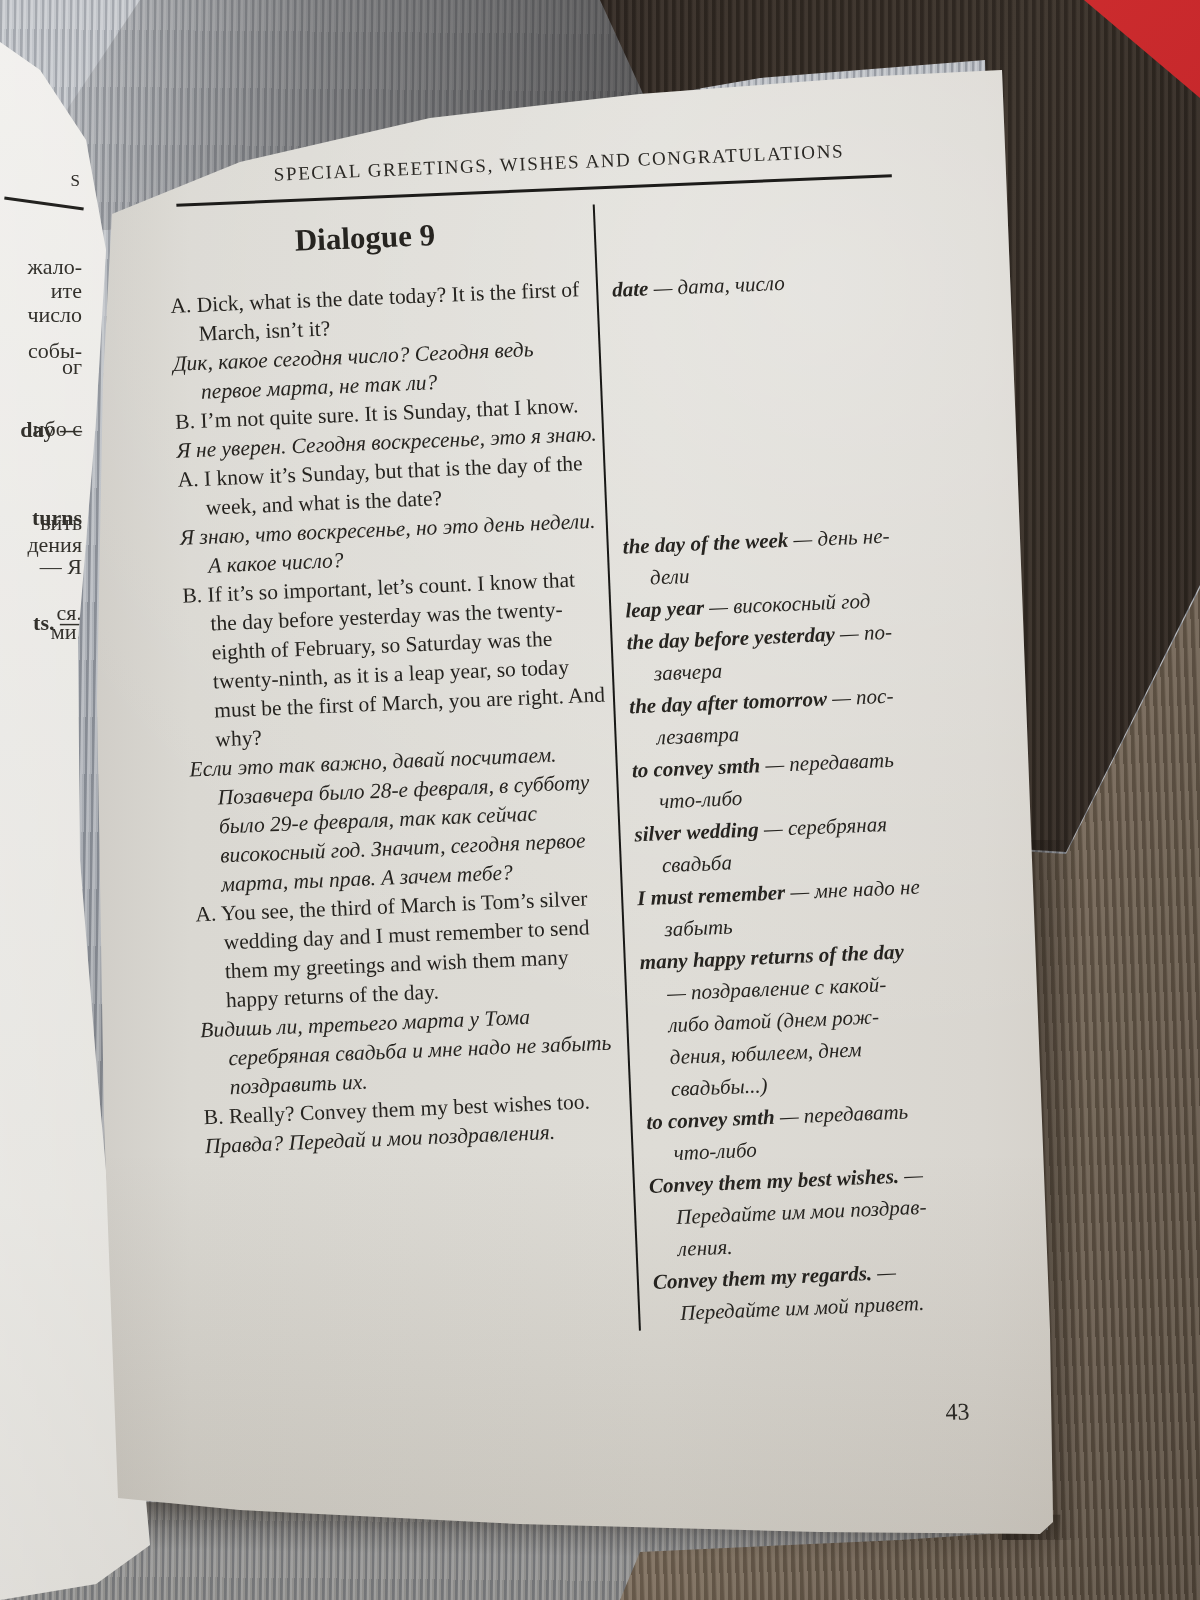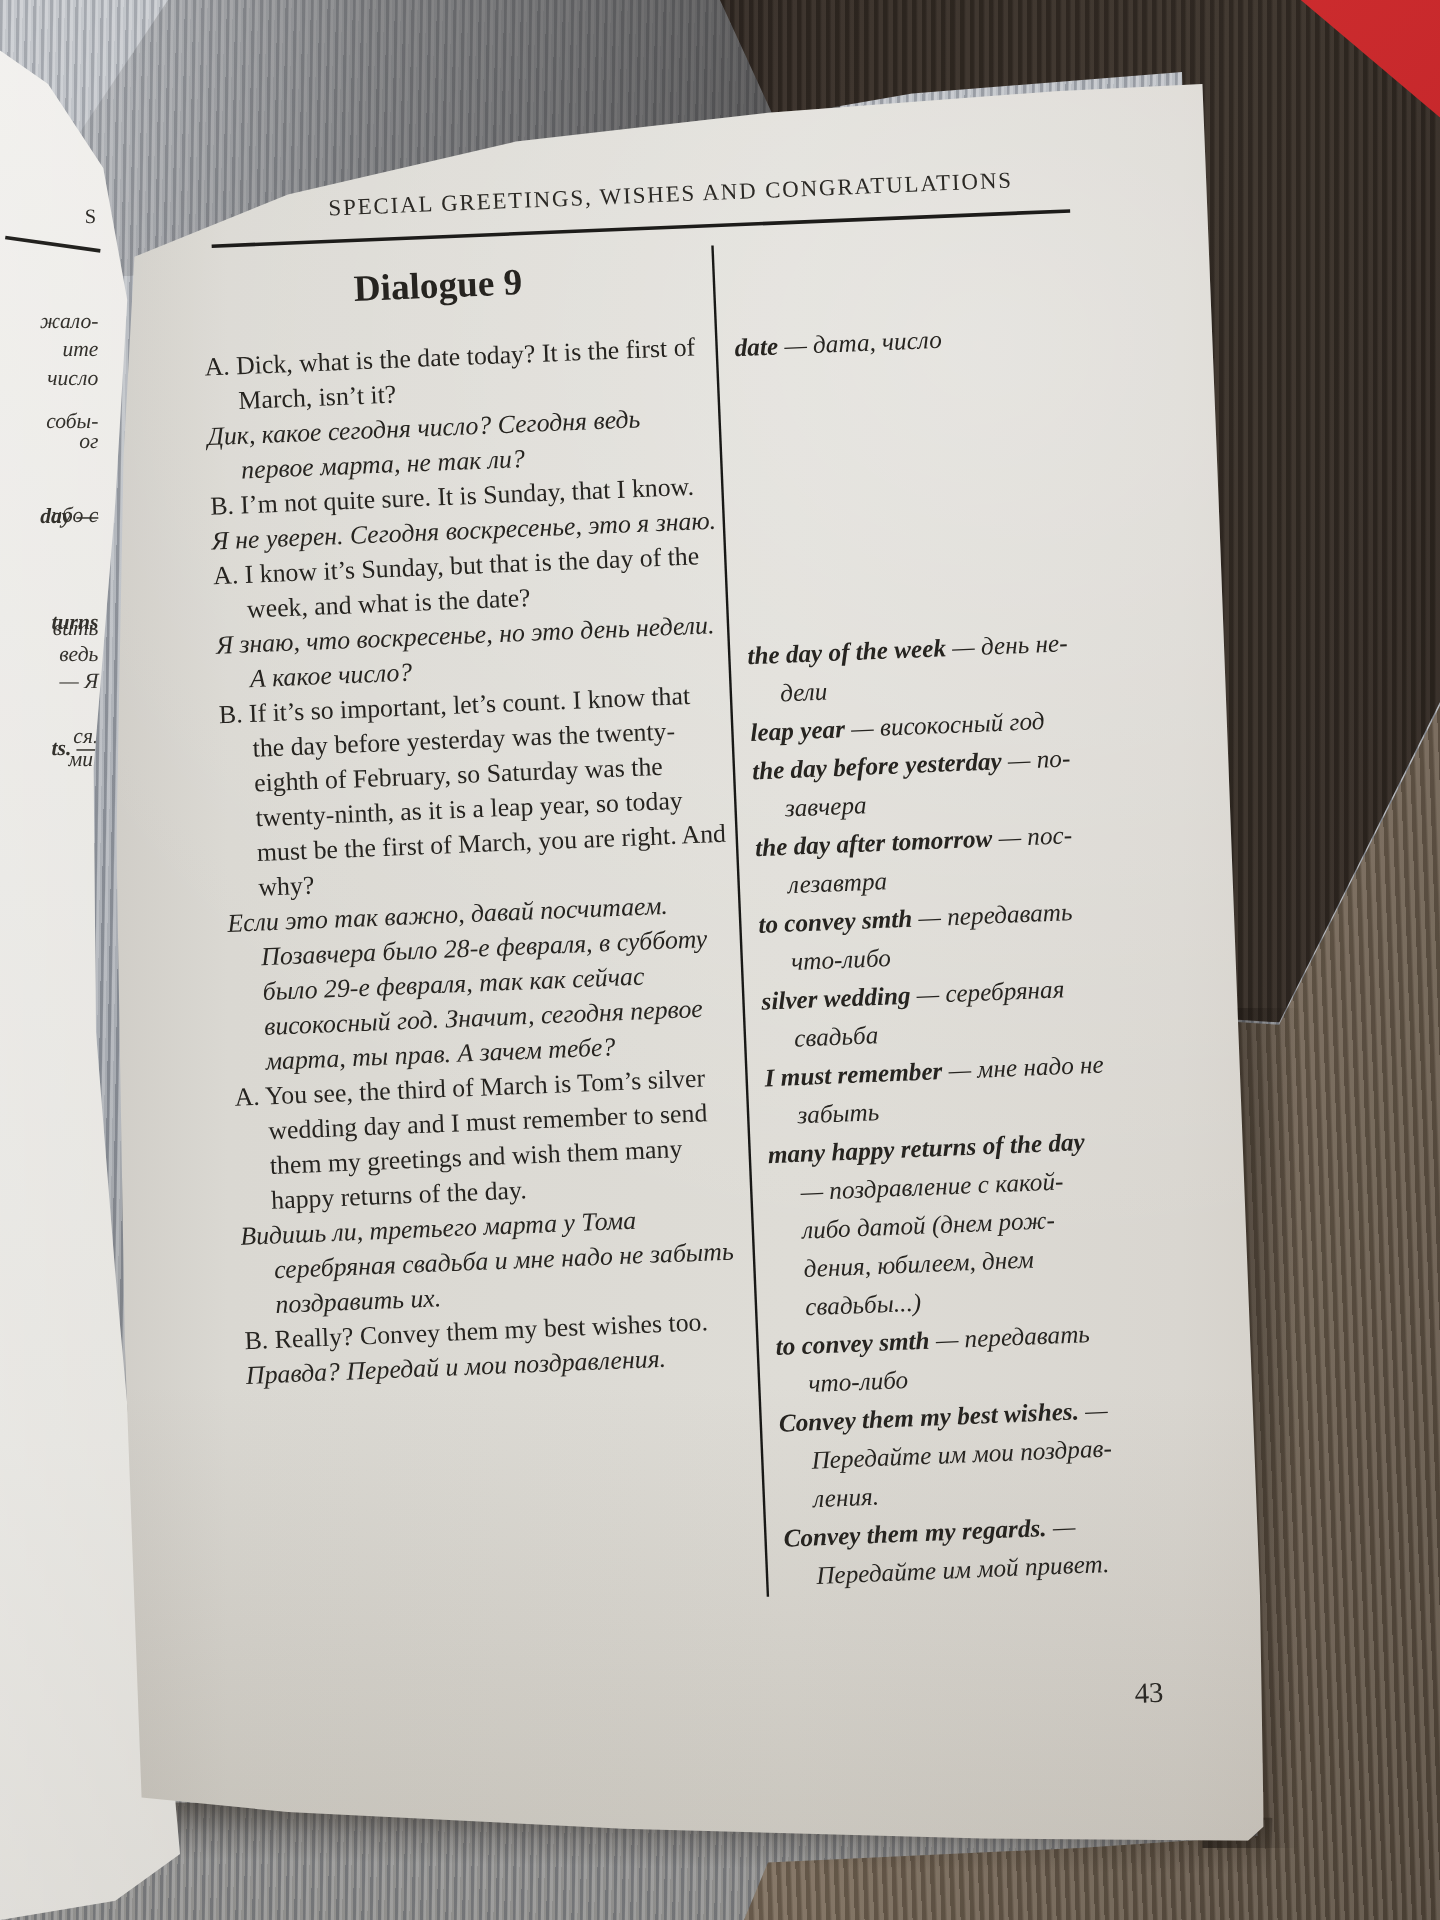--- a/index.html
+++ b/index.html
@@ -63,21 +63,21 @@
   .left-page{
     position:absolute;inset:0;
     clip-path:polygon(0px 42px,40px 70px,86px 140px,106px 250px,96px 420px,78px 640px,80px 860px,96px 1060px,116px 1280px,146px 1500px,150px 1545px,96px 1584px,0px 1600px);
     background:
       linear-gradient(90deg, rgba(255,255,255,.35) 0%, rgba(0,0,0,0) 55%, rgba(90,90,95,.28) 100%),
       linear-gradient(180deg,#eceae6 0%, #e2e0db 40%, #dcdad4 75%, #cfccc5 100%);
   }
   .lp-frag{
     position:absolute;left:0;width:94px;box-sizing:border-box;
     text-align:right;padding-right:12px;
-    font-size:18px;font-style:italic;color:#33312c;line-height:22px;
+    font-size:22px;color:#33312c;line-height:22px;
   }
   .lp-caps{font-style:normal;font-size:17px;letter-spacing:2px;color:#2c2a26;}
   .lp-bold{font-weight:bold;}
   .lp-rule{
     position:absolute;left:4px;top:202px;width:80px;height:3px;background:#23221f;
     transform:rotate(8deg);
   }
 
   
   .main-page{
@@ -133,21 +133,21 @@
     <div class="lp-rule"></div>
     <span class="lp-frag" style="top:256px">жало-</span>
     <span class="lp-frag" style="top:280px">ите</span>
     <span class="lp-frag" style="top:304px">число</span>
     <span class="lp-frag" style="top:340px">собы-</span>
     <span class="lp-frag" style="top:356px">ог</span>
     <span class="lp-frag lp-bold" style="top:419px">day —</span>
     <span class="lp-frag" style="top:418px">ибо с</span>
     <span class="lp-frag lp-bold" style="top:507px">turns</span>
     <span class="lp-frag" style="top:512px">вить</span>
-    <span class="lp-frag" style="top:534px">ведь</span>
+    <span class="lp-frag" style="top:534px">дения</span>
     <span class="lp-frag" style="top:556px">— Я</span>
     <span class="lp-frag" style="top:602px">ся.</span>
     <span class="lp-frag lp-bold" style="top:612px">ts. —</span>
     <span class="lp-frag" style="top:621px">ми.</span>
   </div>
 
   <div class="main-page">
     <div class="page-content">
       <div class="ph-header">SPECIAL GREETINGS, WISHES AND CONGRATULATIONS</div>
       <div class="ph-rule"></div>

